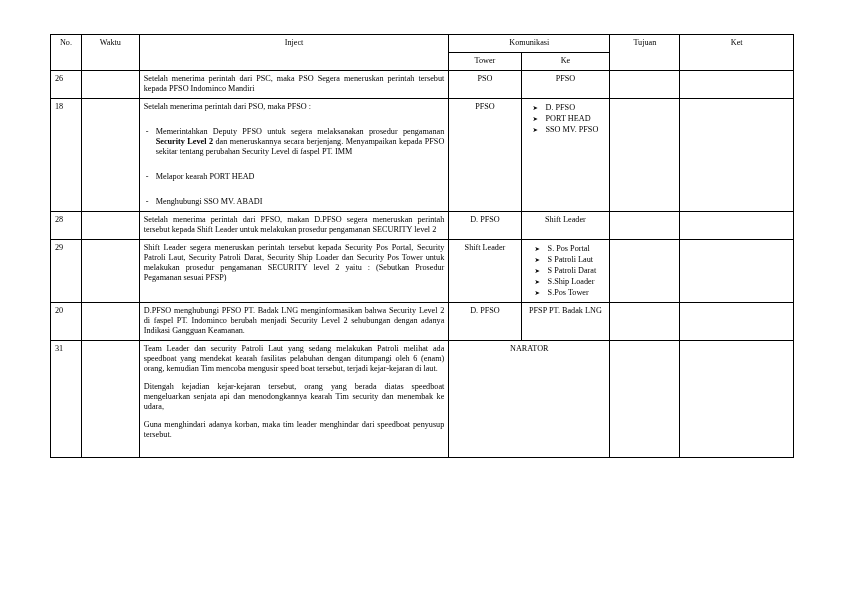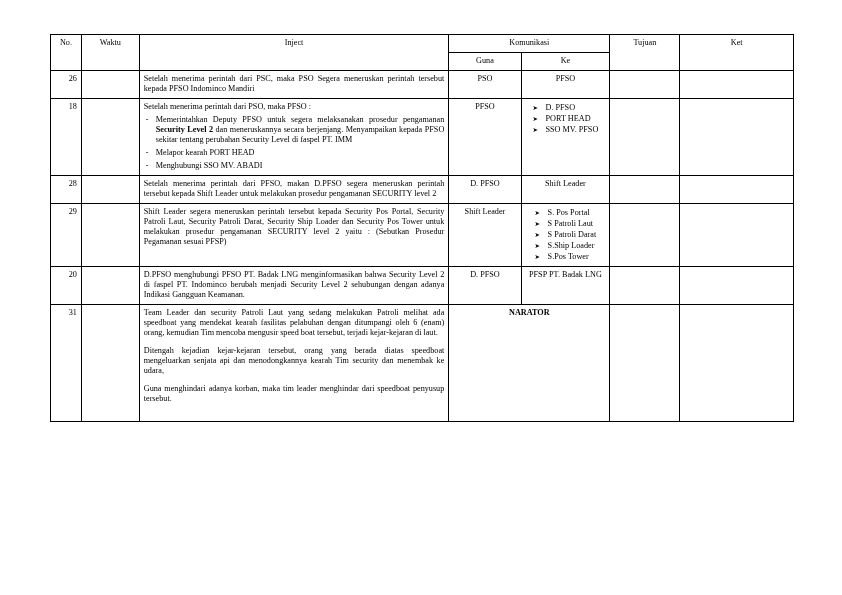--- a/index.html
+++ b/index.html
@@ -40,36 +40,36 @@
     padding: 4px 3px;
   }
   .col-no    { width: 30px; }
   .col-waktu { width: 56px; }
   .col-inject{ width: 300px; }
   .col-dari  { width: 70px; }
   .col-ke    { width: 86px; }
   .col-tujuan{ width: 68px; }
   .col-ket   { width: 110px; }
 
-  td.c-no { text-align: right; vertical-align: top; padding-top: 3px; }
+  td.c-no { text-align: left; vertical-align: top; padding-top: 3px; }
   td.c-waktu { }
   td.c-inject { text-align: justify; }
   td.c-dari, td.c-ke { text-align: center; }
 
   .inject-head { text-align: justify; }
   ul.dash, ul.arrow {
     list-style: none;
     margin: 0;
     padding: 0;
   }
   ul.dash > li {
     position: relative;
     padding-left: 12px;
     text-align: justify;
-    margin-top: 3px;
+    margin-top: 15px;
   }
   ul.dash > li::before {
     content: "-";
     position: absolute;
     left: 2px;
     top: 0;
   }
   ul.arrow > li {
     position: relative;
     padding-left: 13px;
@@ -82,21 +82,21 @@
     left: 0;
     top: 0;
     font-size: 6.5px;
     line-height: 1.5;
   }
   .ke-list { display: inline-block; text-align: left; }
   b, .bold { font-weight: bold; }
   .narrator-cell {
     text-align: center;
     vertical-align: middle;
-    font-weight: bold;
+    font-weight: normal;
   }
   .narr-row-inject p {
     margin: 0 0 8px 0;
     text-align: justify;
     font-weight: normal;
   }
   .narr-row-inject p:last-child { margin-bottom: 13px; }
   .blank { }
 </style>
 </head>
@@ -116,21 +116,21 @@
     <thead>
       <tr>
         <th rowspan="2">No.</th>
         <th rowspan="2">Waktu</th>
         <th rowspan="2">Inject</th>
         <th colspan="2">Komunikasi</th>
         <th rowspan="2">Tujuan</th>
         <th rowspan="2">Ket</th>
       </tr>
       <tr>
-        <th>Guna</th>
+        <th>Tower</th>
         <th>Ke</th>
       </tr>
     </thead>
     <tbody>
         <tr>
           <td class="c-no">26</td>
           <td class="c-waktu blank"></td>
           <td class="c-inject">
             <div class="inject-head">Setelah menerima perintah dari PSC, maka PSO Segera meneruskan perintah tersebut kepada PFSO Indominco Mandiri</div>
           </td>

